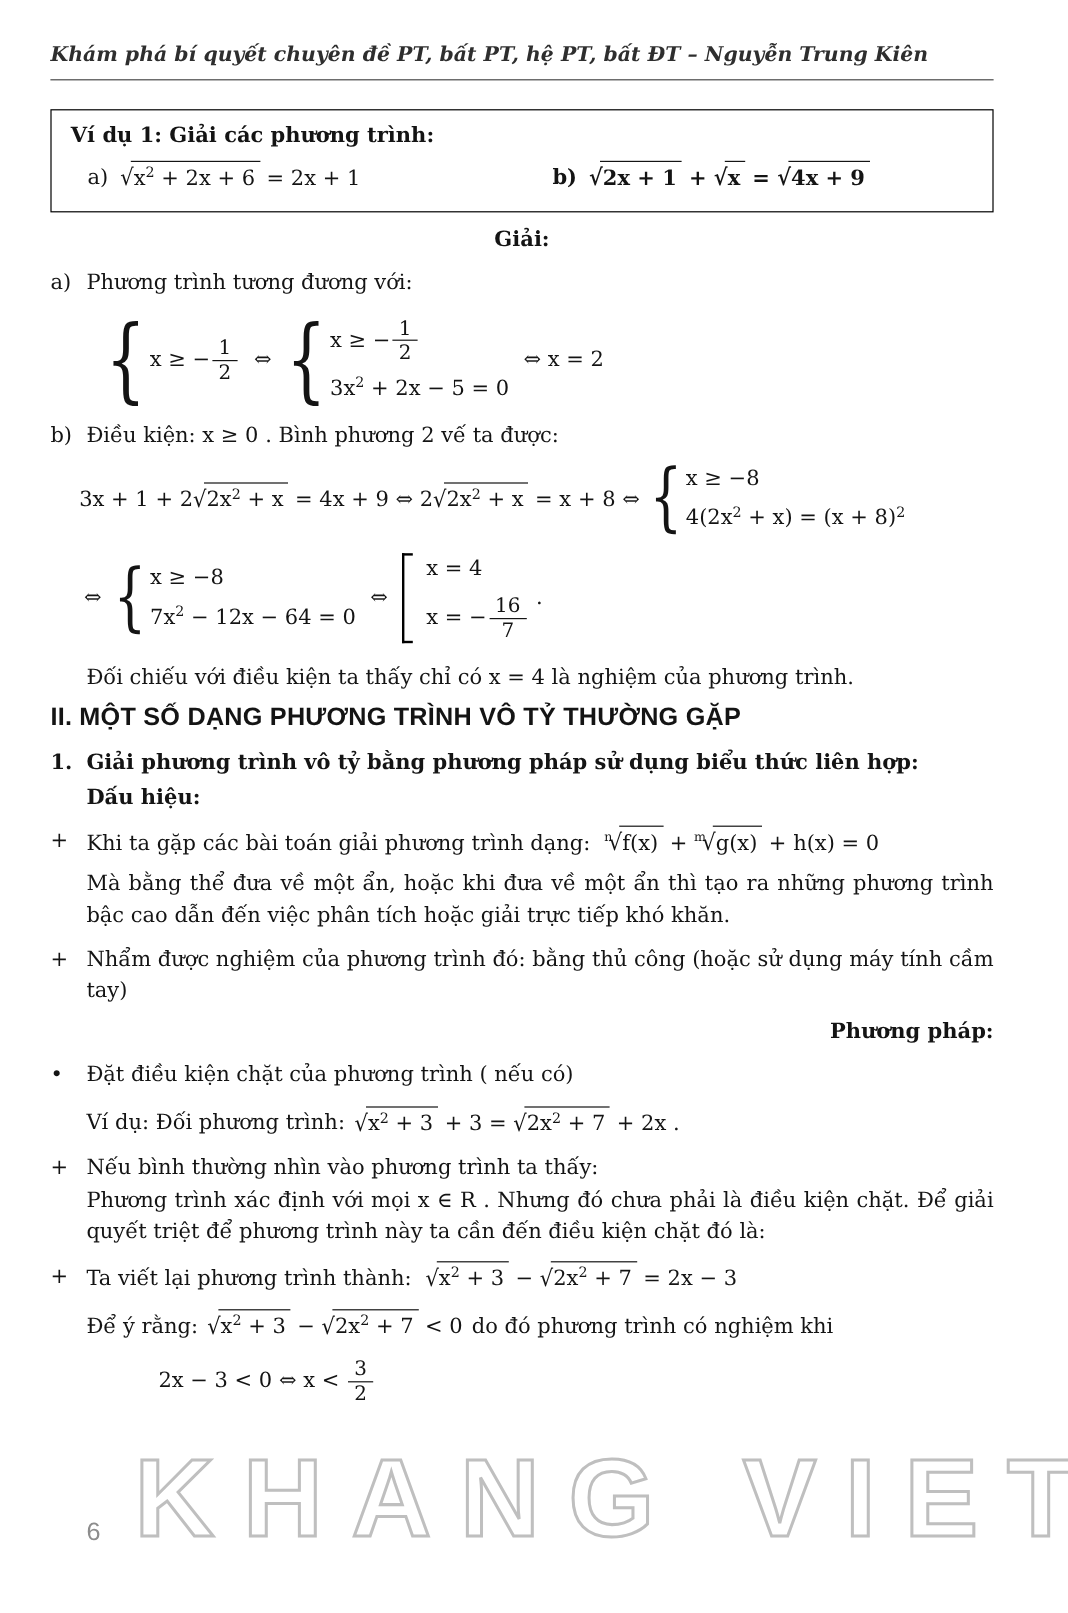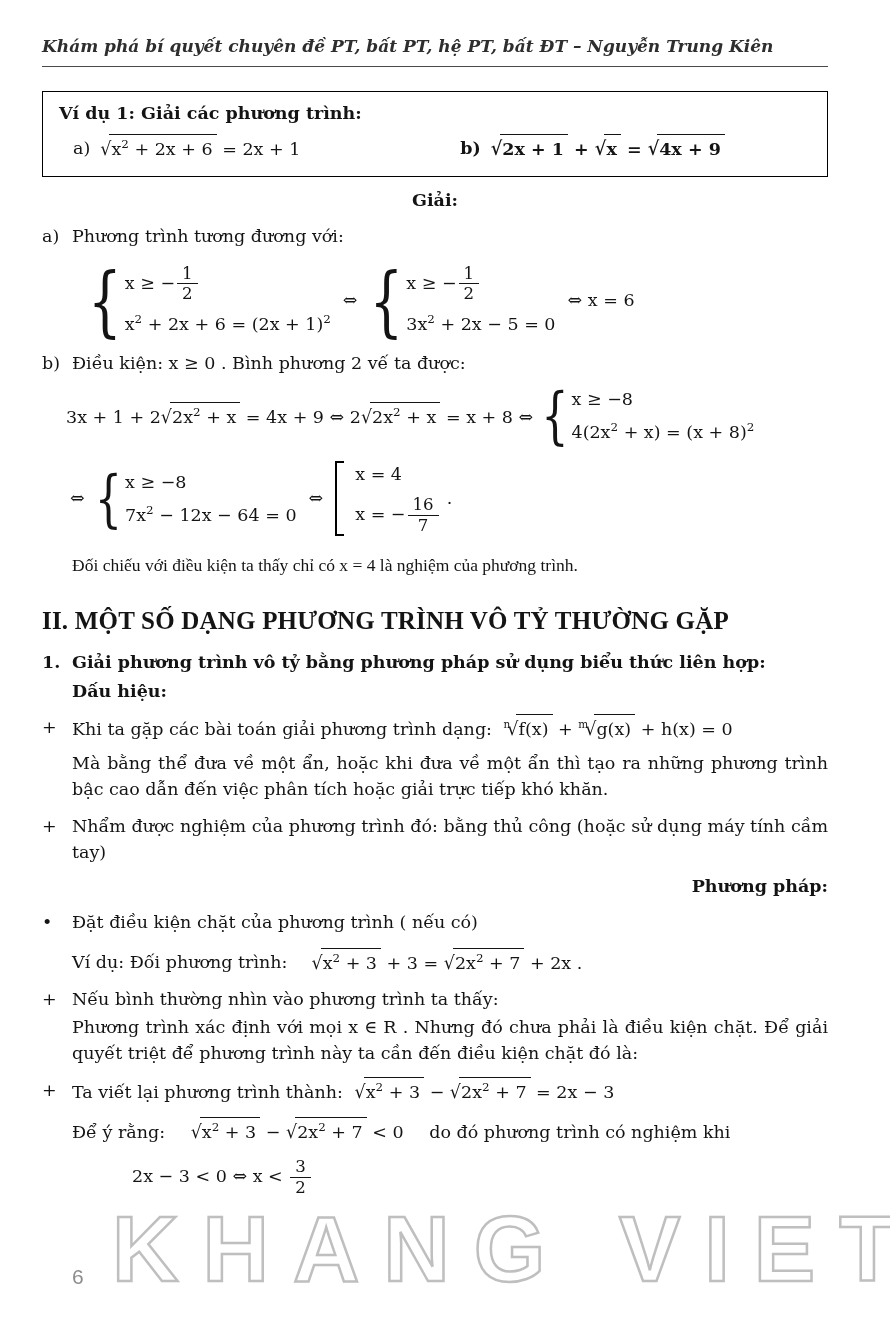--- a/index.html
+++ b/index.html
@@ -59,33 +59,33 @@
   .brace { line-height:1; transform:scaleY(1.45); transform-origin:center; font-weight:400; }
   .case-lines { display:inline-flex; flex-direction:column; justify-content:center; gap:7px; padding-left:3px; text-align:left; }
   .sqbr {
     align-self:stretch; width:9px; margin-right:8px;
     border-left:2px solid #000; border-top:2px solid #000; border-bottom:2px solid #000;
   }
 
   .indent-a { margin:14px 0 12px 46px; }
   .b-line1 { margin:10px 0 0 24px; }
   .b-line2 { margin:16px 0 0 28px; }
-  .conclusion { margin:16px 0 2px 30px;font-family:Liberation Serif, serif; }
+  .conclusion { margin:16px 0 2px 30px; }
 
   .sec-head {
-    font-family:Liberation Serif, serif; font-weight:bold;
-    font-size:25px; margin-top:24px; letter-spacing:0.2px;
+    font-family:Liberation Sans, sans-serif; font-weight:bold;
+    font-size:21px; margin-top:4px; letter-spacing:0.2px;
   }
   .item-head { margin-top:10px; }
   .sub-label { margin-left:30px; margin-top:2px; }
   .para { margin-left:30px; margin-top:8px; text-align:justify; }
-  .inline-math-line { margin-left:30px; margin-top:12px; display:flex; align-items:center; gap:24px; flex-wrap:wrap; }
+  .inline-math-line { margin-left:30px; margin-top:12px; display:flex; align-items:center; gap:8px; flex-wrap:wrap; }
   .final-line { margin:12px 0 0 90px; display:flex; align-items:center; }
   .note-wrap { margin-left:30px; margin-top:12px; }
-  .note-wrap .math { margin:0 20px; }
+  .note-wrap .math { margin:0 2px; }
 
   
   .watermark {
     position:absolute; left:112px; bottom:26px;
     font-family:"Liberation Sans", sans-serif; font-weight:700;
     font-size:92px; letter-spacing:24px; white-space:nowrap;
     color:transparent; -webkit-text-stroke:2.5px #bfbfbf;
   }
   .pagenum {
     position:absolute; left:72px; bottom:52px;
@@ -123,35 +123,34 @@
   </div>
 
   <div class="math-row indent-a">
     <span class="cases">
       <span class="brace" style="font-size: 53px;">{</span>
       <span class="case-lines">
         <span class="math">x ≥ −<span class="frac">
               <span class="fnum">1</span>
               <span class="fden">2</span>
             </span></span>
-        <span class="math">x<sup>2</sup> + 2x + 6 = (2x + 1)<sup>2</sup></span>
       </span>
     </span>
     <span class="arr math">⇔</span>
     <span class="cases">
       <span class="brace" style="font-size: 53px;">{</span>
       <span class="case-lines">
         <span class="math">x ≥ −<span class="frac">
               <span class="fnum">1</span>
               <span class="fden">2</span>
             </span></span>
         <span class="math">3x<sup>2</sup> + 2x − 5 = 0</span>
       </span>
     </span>
-    <span class="arr math">⇔ x = 6</span>
+    <span class="arr math">⇔ x = 2</span>
   </div>
 
   <div class="row">
     <span class="marker">b)</span>
     <span class="content">Điều kiện: x ≥ 0 . Bình  phương 2 vế ta được:</span>
   </div>
 
   <div class="math-row b-line1">
     <span class="math">3x + 1 + 2<span class="sqrt"><span class="rad">√</span><span class="vinc">2x<sup>2</sup> + x</span></span> = 4x + 9 ⇔ 2<span class="sqrt"><span class="rad">√</span><span class="vinc">2x<sup>2</sup> + x</span></span> = x + 8 ⇔</span>
     <span class="cases" style="margin-left:8px;">

